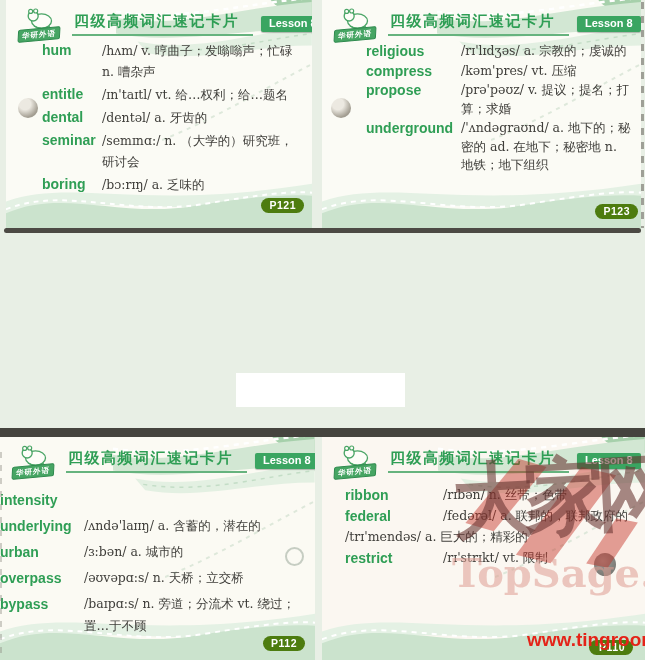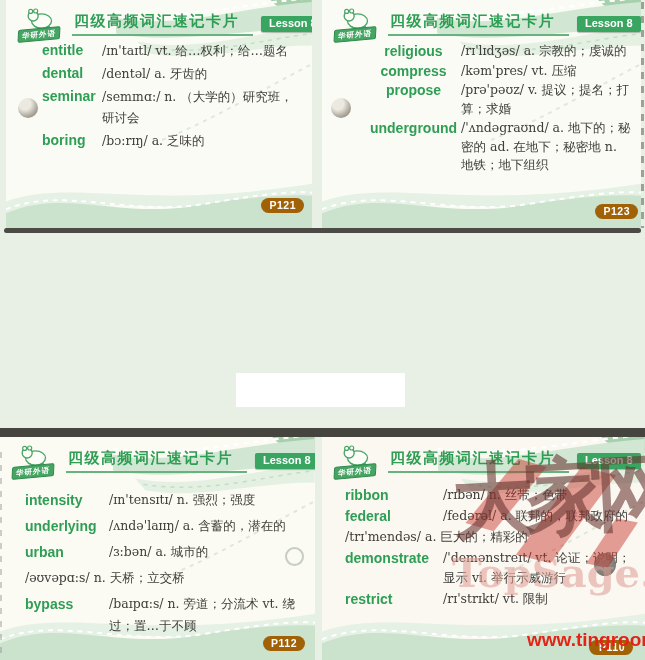--- a/index.html
+++ b/index.html
@@ -20,37 +20,37 @@
   .card-header{position:absolute;top:6px;left:8px;right:2px;display:flex;align-items:center;gap:8px;z-index:3;}
   .logo{display:flex;flex-direction:column;align-items:center;width:50px;flex:0 0 auto;}
   .frog{width:40px;height:25px;}
   .logo-banner{display:block;background:#46a563;border:1px solid #2f8a4e;color:#fff;font-size:7.5px;font-weight:bold;line-height:9px;padding:1px 3px;border-radius:2px;transform:skewX(-8deg) rotate(-5deg);letter-spacing:1px;white-space:nowrap;margin-top:-3px;}
   .card-title{font-weight:bold;font-size:15px;color:#2f9e55;border-bottom:2.5px solid #66b37e;padding:0 14px 3px 2px;white-space:nowrap;letter-spacing:1.5px;}
   .lesson-badge{background:#3aa561;color:#fff;font-weight:bold;font-size:11px;line-height:13px;padding:1px 8px 2px;border-radius:2px;white-space:nowrap;box-shadow:0 1px 1px rgba(0,0,0,.25);}
 
   .entries{position:absolute;left:0;right:0;z-index:2;}
   .top-left .entries{top:40px;padding-left:36px;}
   .top-right .entries{top:42px;padding-left:44px;}
-  .bottom-left .entries{top:52px;padding-left:25px;}
+  .bottom-left .entries{top:52px;}
   .bottom-right .entries{top:48px;padding-left:23px;}
 
   .entry{display:flex;align-items:flex-start;}
   .top-left .entry{line-height:21px;margin-bottom:2px;}
   .top-right .entry{line-height:18.5px;margin-bottom:1px;}
   .bottom-left .entry{line-height:22px;margin-bottom:4px;}
   .bottom-right .entry{line-height:20px;margin-bottom:1px;}
 
   .word{font-weight:bold;color:#2f9e55;font-size:14px;flex:0 0 auto;white-space:nowrap;}
   .top-left .word{width:60px;}
-  .top-right .word{width:95px;text-align:center;}
+  .top-right .word{width:95px;}
   .bottom-left .word{width:84px;}
   .bottom-right .word{width:98px;}
   .def{font-family:"DejaVu Serif","Liberation Serif",serif;color:#3f3e3a;font-size:12.5px;padding-right:8px;flex:1 1 auto;}
 
-  .page-badge{position:absolute;background:#a16207;color:#fff;font-weight:bold;font-size:10.5px;line-height:12px;padding:1px 8px 2px;border-radius:8px;z-index:4;letter-spacing:.5px;}
+  .page-badge{position:absolute;background:#4d7c0f;color:#fff;font-weight:bold;font-size:10.5px;line-height:12px;padding:1px 8px 2px;border-radius:8px;z-index:4;letter-spacing:.5px;}
   .top-left .page-badge{right:8px;bottom:17px;}
   .top-right .page-badge{right:3px;bottom:11px;}
   .bottom-left .page-badge{right:10px;bottom:9px;}
   .bottom-right .page-badge{right:12px;bottom:5px;padding-left:10px;}
 
   .hole{position:absolute;width:20px;height:20px;border-radius:50%;z-index:4;background:radial-gradient(circle at 35% 30%, #ece9e1 0 30%, #a49f93 70%, #8a867c);}
   .top-left .hole{left:12px;top:98px;}
   .top-right .hole{left:9px;top:98px;}
   .bottom-left .hole{left:auto;right:11px;top:110px;width:15px;height:15px;background:transparent;border:2.5px solid rgba(192,200,188,.9);}
   .bottom-right .hole{left:auto;right:29px;top:116px;width:22px;height:23px;background:radial-gradient(circle at 40% 35%, #8e8e8a, #55544f);opacity:.85;}
@@ -113,24 +113,20 @@
     <span class="def">/rɪbən/ n. 丝带；色带</span>
   </div>
         <div class="entry">
     <span class="word">federal</span>
     <span class="def">/fedərəl/ a. 联邦的，联邦政府的</span>
   </div>
         <div class="entry">
     <span class="def">/trɪ'mendəs/ a. 巨大的；精彩的</span>
   </div>
         <div class="entry">
-    <span class="word">demonstrate</span>
-    <span class="def">/'demənstreɪt/ vt. 论证；说明；显示 vi. 举行示威游行</span>
-  </div>
-        <div class="entry">
     <span class="word">restrict</span>
     <span class="def">/rɪ'strɪkt/ vt. 限制</span>
   </div>
       </div>
     <span class="page-badge">P110</span>
     <span class="hole"></span>
   </section>
     <section class="card bottom-left">
     <svg class="deco-top" viewBox="0 0 200 75" preserveAspectRatio="none" aria-hidden="true">
       <path d="M158 0 L200 0 L200 16 C 182 18, 164 8, 158 0 Z" fill="#a6d0ab"></path>
@@ -158,31 +154,31 @@
         </svg>
         <span class="logo-banner">华研外语</span>
       </span>
       <span class="card-title">四级高频词汇速记卡片</span>
       <span class="lesson-badge">Lesson 8</span>
 
     </header>
     <div class="entries">
         <div class="entry">
     <span class="word">intensity</span>
-    <span class="def">/ɪn'tensɪtɪ/ n. 强烈；强度</span>
   </div>
         <div class="entry">
     <span class="word">underlying</span>
     <span class="def">/ʌndə'laɪɪŋ/ a. 含蓄的，潜在的</span>
   </div>
         <div class="entry">
     <span class="word">urban</span>
     <span class="def">/ɜ:bən/ a. 城市的</span>
   </div>
         <div class="entry">
+    <span class="word">overpass</span>
     <span class="def">/əʊvəpɑ:s/ n. 天桥；立交桥</span>
   </div>
         <div class="entry">
     <span class="word">bypass</span>
     <span class="def">/baɪpɑ:s/ n. 旁道；分流术 vt. 绕过；置…于不顾</span>
   </div>
       </div>
     <span class="page-badge">P112</span>
     <span class="hole"></span>
   </section>
@@ -263,20 +259,24 @@
           <circle cx="20" cy="6" r="2.4" fill="#fdfdf8" stroke="#4aa566" stroke-width="1.4"></circle>
           <path d="M18 24 C 23 28, 32 28, 37 24" stroke="#4aa566" fill="none" stroke-width="1.4"></path>
         </svg>
         <span class="logo-banner">华研外语</span>
       </span>
       <span class="card-title">四级高频词汇速记卡片</span>
       <span class="lesson-badge">Lesson 8</span>
 
     </header>
     <div class="entries">
+        <div class="entry">
+    <span class="word">hum</span>
+    <span class="def">/hʌm/ v. 哼曲子；发嗡嗡声；忙碌 n. 嘈杂声</span>
+  </div>
         <div class="entry">
     <span class="word">entitle</span>
     <span class="def">/ɪn'taɪtl/ vt. 给…权利；给…题名</span>
   </div>
         <div class="entry">
     <span class="word">dental</span>
     <span class="def">/dentəl/ a. 牙齿的</span>
   </div>
         <div class="entry">
     <span class="word">seminar</span>

